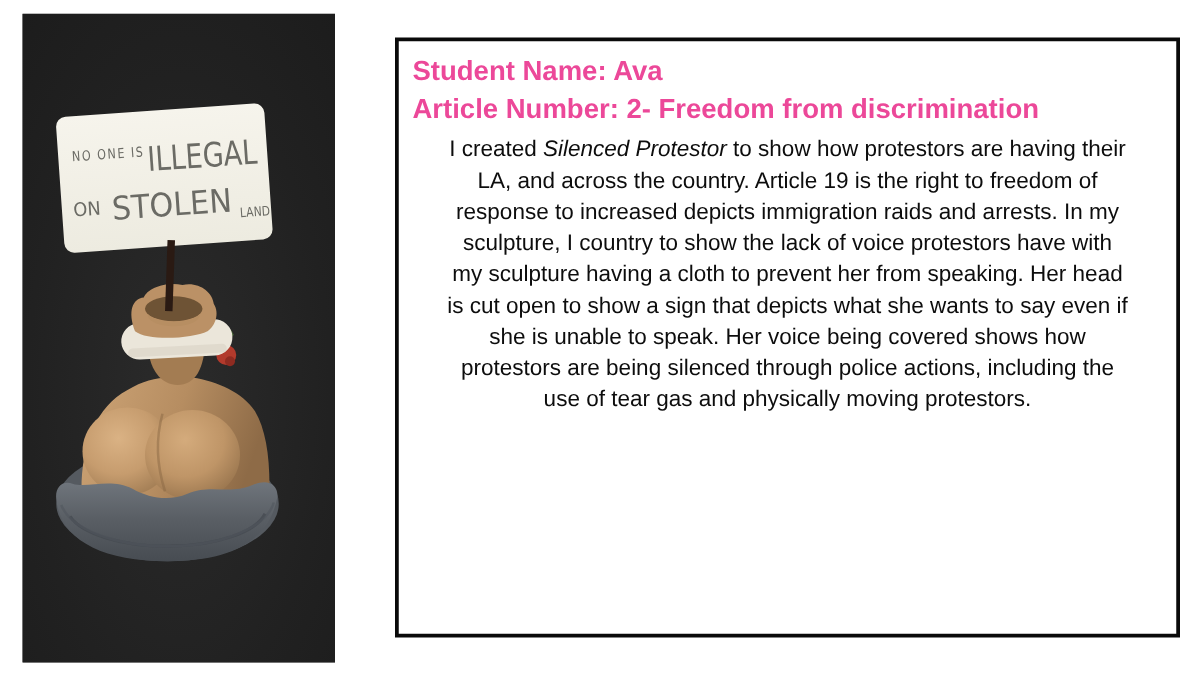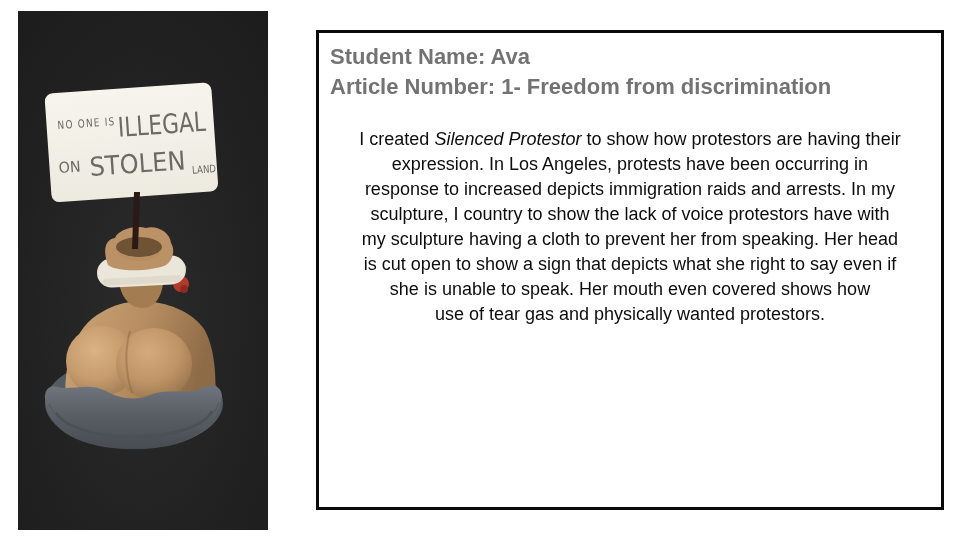--- a/index.html
+++ b/index.html
@@ -32,25 +32,25 @@
     width: 628px; height: 480px;
     box-sizing: border-box;
     border: 3px solid #0a0a0a;
     background: #ffffff;
     padding: 9px 11px;
   }
   .caption-header {
     font-size: 22px;
     line-height: 30px;
     font-weight: bold;
-    color: #737373;
+    color: #ec4899;
     text-align: left;
   }
   .caption-body {
-    margin-top: 25px;
+    margin-top: 5px;
     font-size: 18px;
     line-height: 25px;
     color: #0d0d0d;
     text-align: center;
   }
   .caption-body .line { display: block; white-space: pre-wrap; }
   .caption-body .artwork-title { font-style: italic; }
 </style>
 </head>
 <body>
@@ -134,25 +134,26 @@
     </g>
 
     <rect x="115" y="181" width="6" height="57" fill="#2a1a13" transform="rotate(2 118 210)"></rect>
     <path d="M100,240 A22,9 0 0 0 142,240 C142,247 131,250 121,250 C111,250 100,247 100,240 Z" fill="#b78e62"></path>
   </svg>
 </div>
 
 <div class="caption-box">
   <div class="caption-header">
     <div>Student Name: Ava</div>
-    <div>Article Number: 1- Freedom from discrimination</div>
+    <div>Article Number: 2- Freedom from discrimination</div>
   </div>
   <div class="caption-body">
       <div class="line">I created <span class="artwork-title">Silenced Protestor</span> to show how protestors are having their</div>
-      <div class="line">expression. In Los Angeles, protests have been occurring in</div>
+      <div class="line">LA, and across the country. Article 19 is the right to freedom of</div>
       <div class="line">response to increased depicts immigration raids and arrests. In my</div>
       <div class="line">sculpture, I country to show the lack of voice protestors have with</div>
       <div class="line">my sculpture having a cloth to prevent her from speaking. Her head</div>
-      <div class="line">is cut open to show a sign that depicts what she right to say even if</div>
-      <div class="line">she is unable to speak. Her mouth even covered shows how</div>
-      <div class="line">use of tear gas and physically wanted protestors.</div>
+      <div class="line">is cut open to show a sign that depicts what she wants to say even if</div>
+      <div class="line">she is unable to speak. Her voice being covered shows how</div>
+      <div class="line">protestors are being silenced through police actions, including the</div>
+      <div class="line">use of tear gas and physically moving protestors.</div>
     </div>
 </div>
 
 </body></html>

